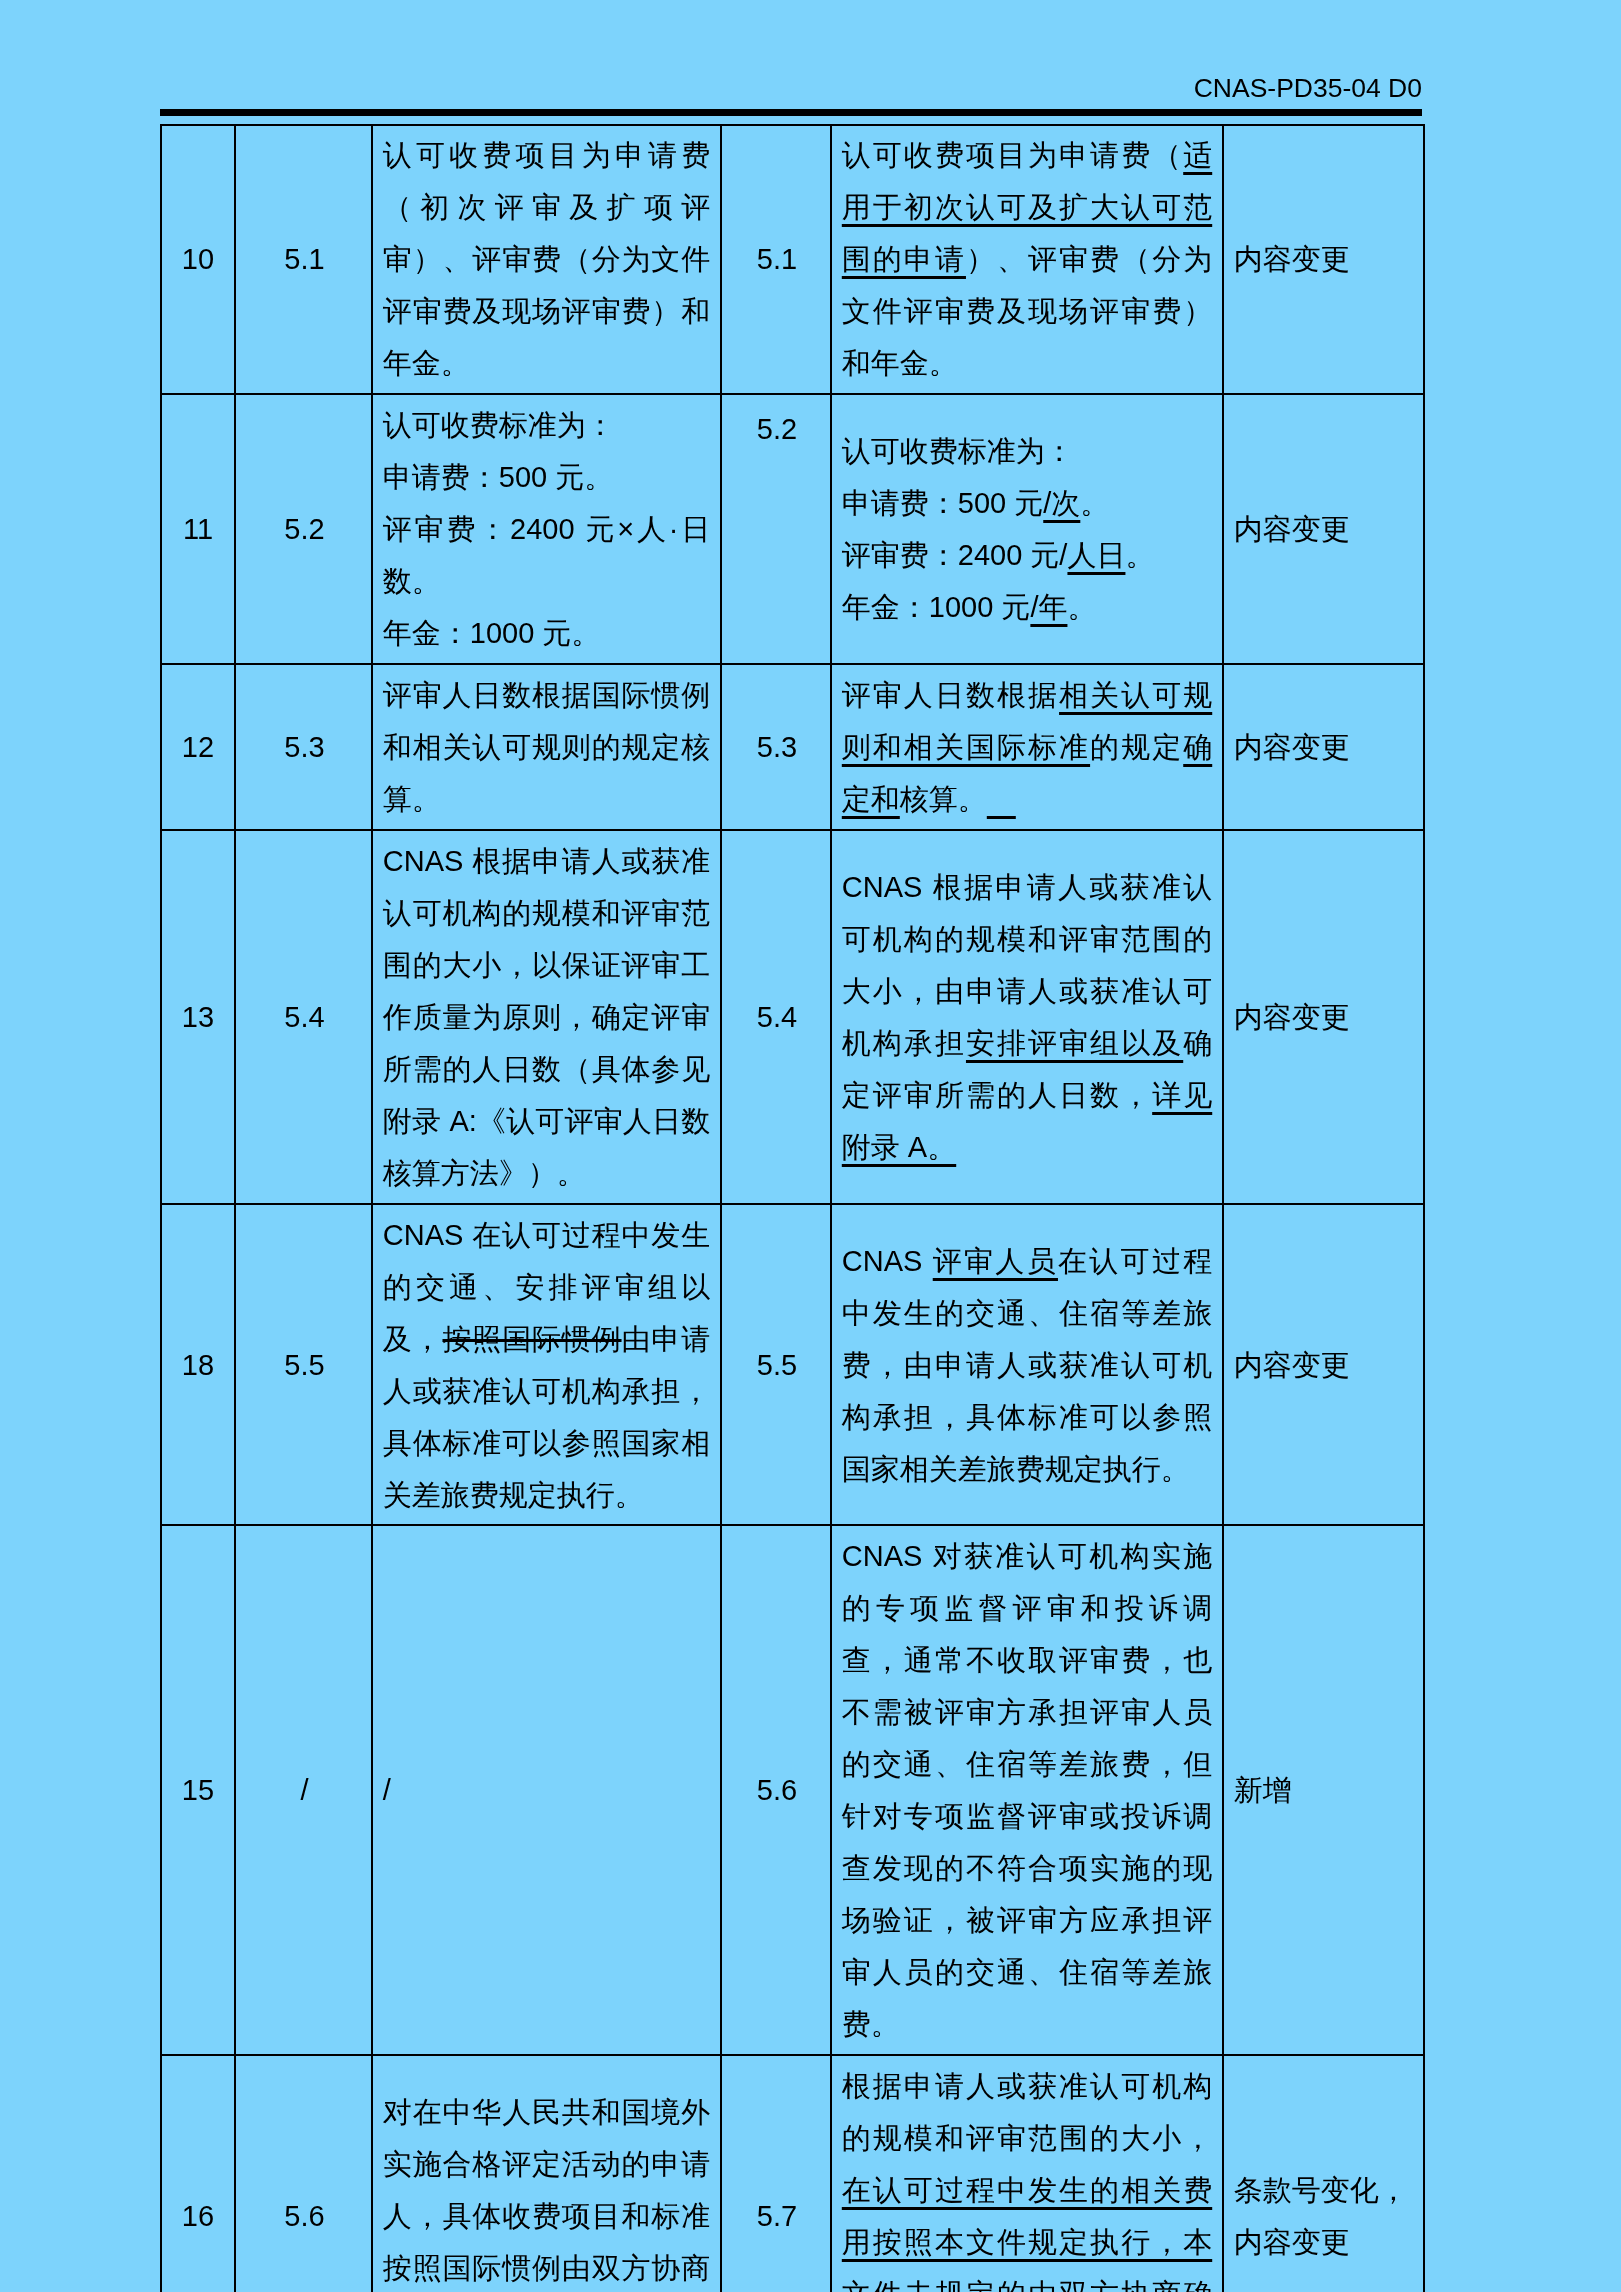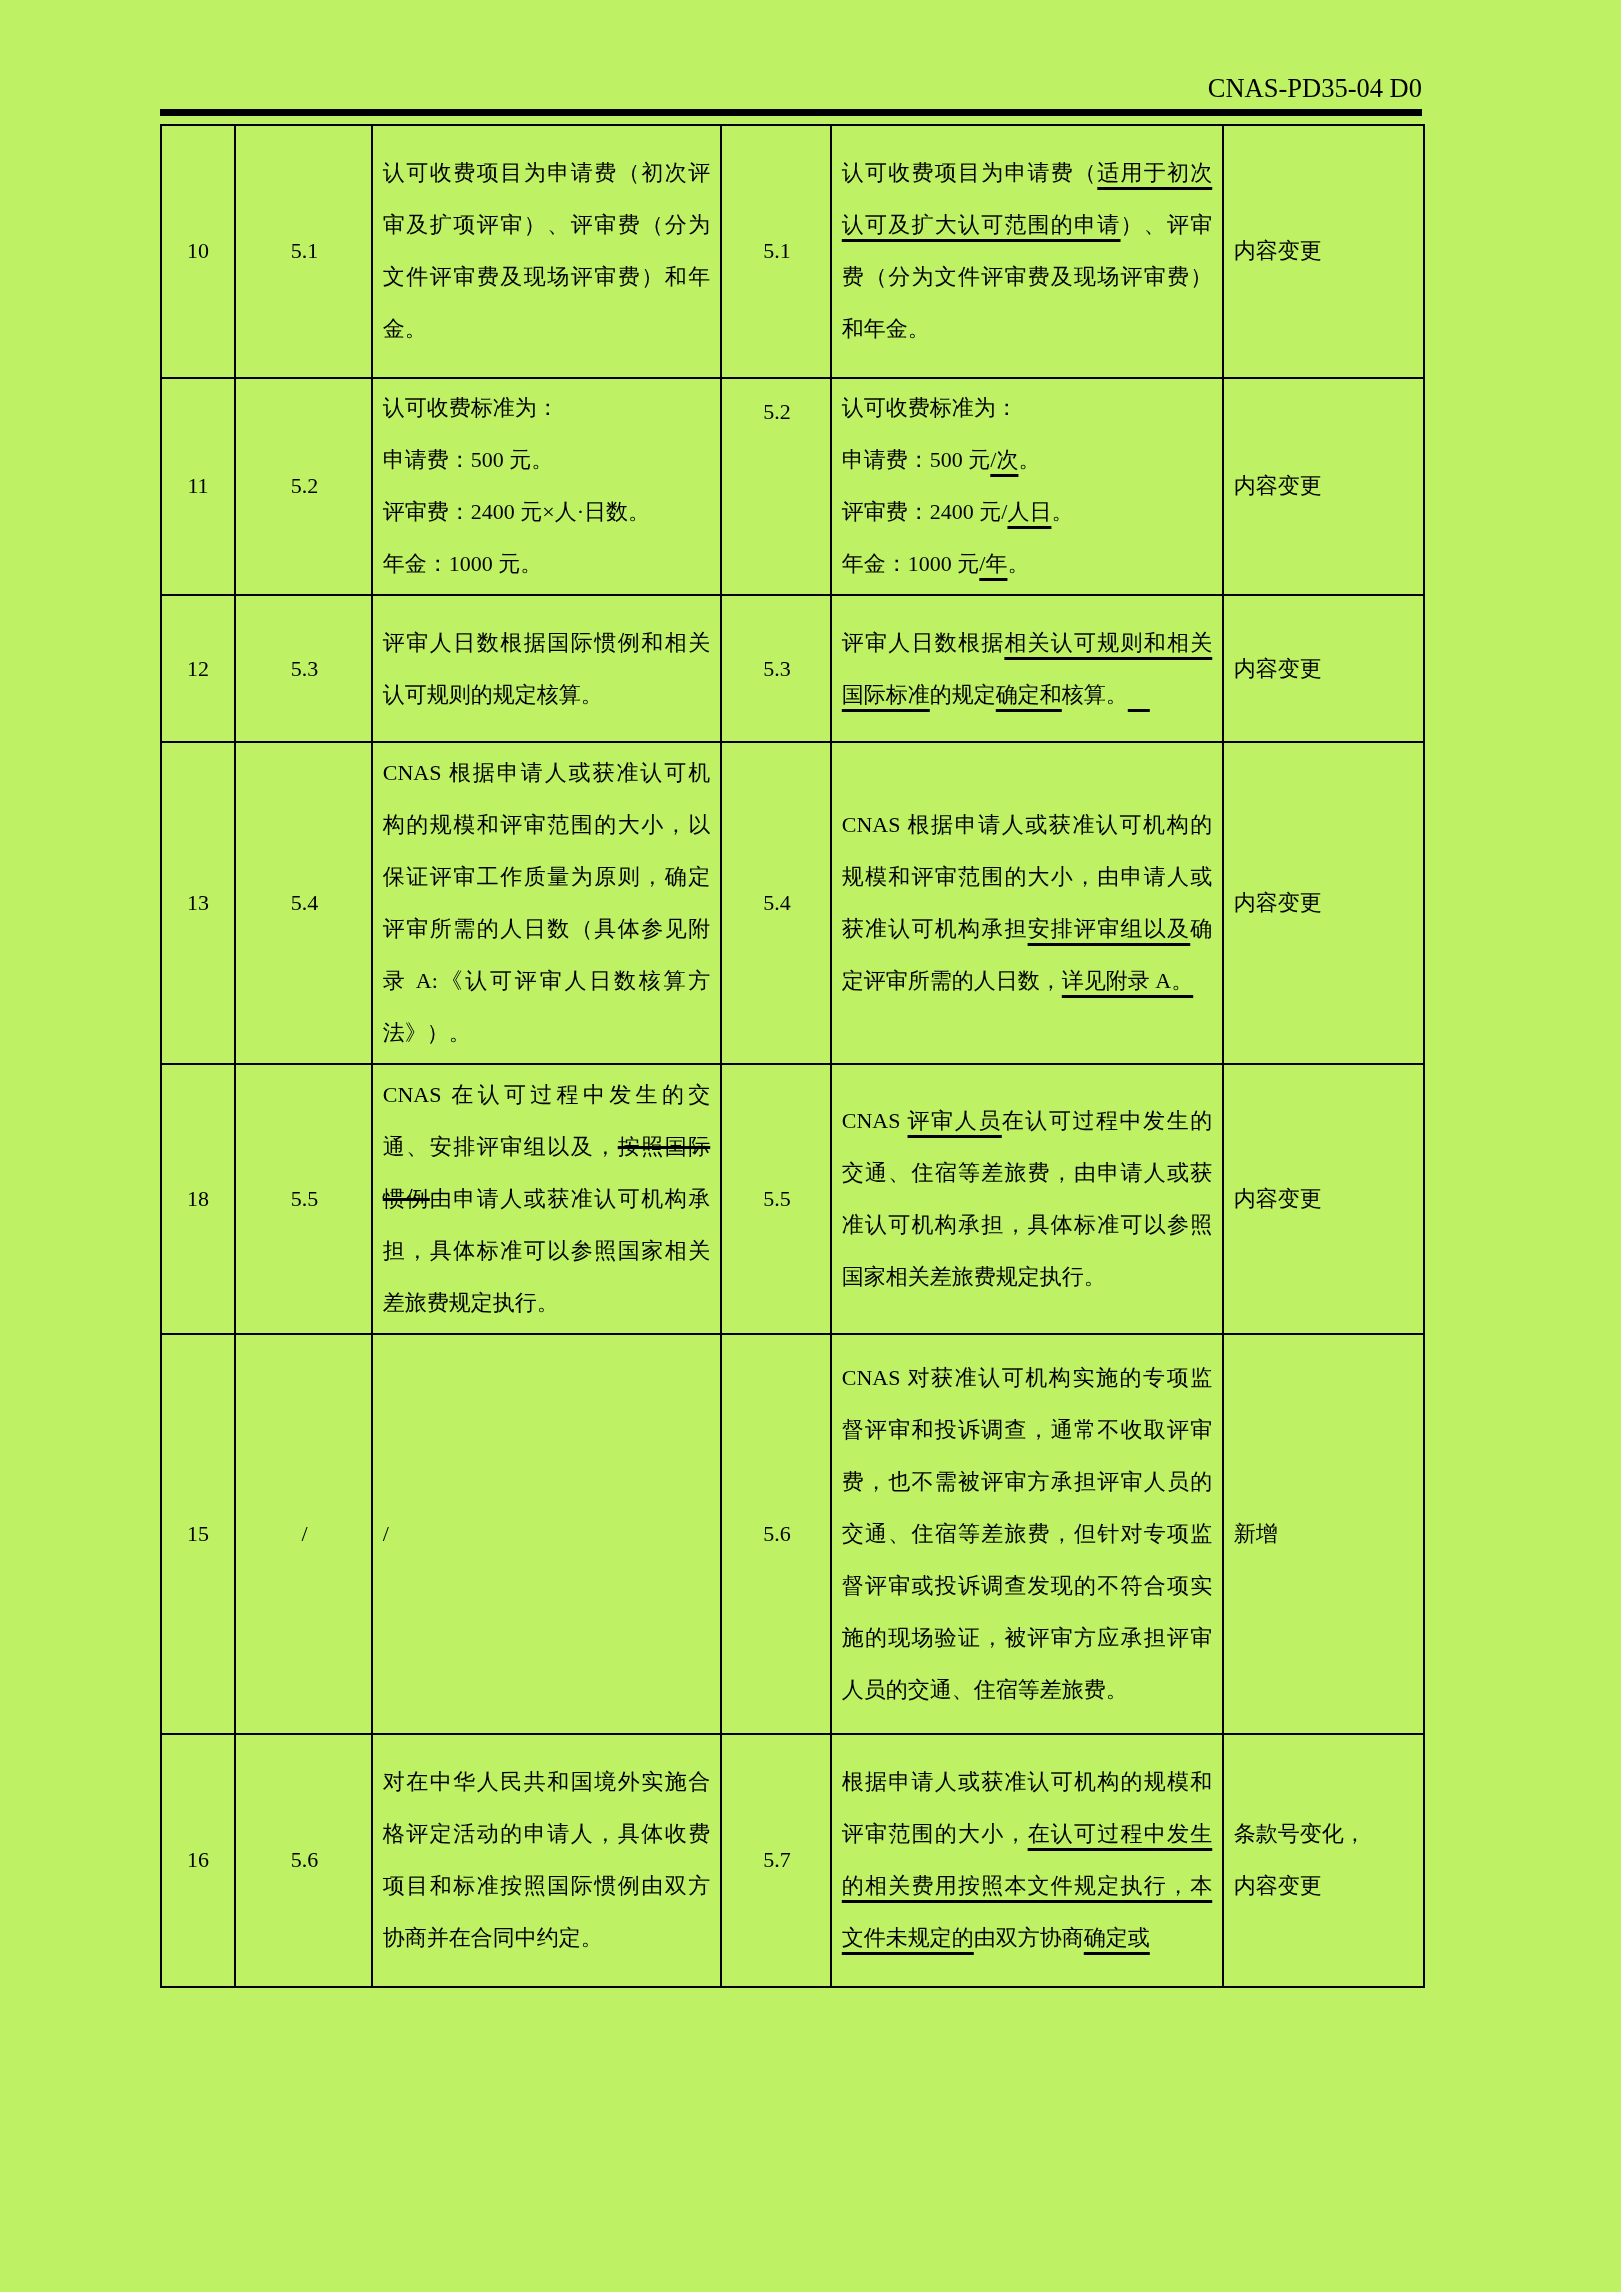--- a/index.html
+++ b/index.html
@@ -1,41 +1,41 @@
 <!DOCTYPE html>
 <html><head>
 <meta charset="utf-8">
 <style>
   html,body { margin:0; padding:0; background:#e8e8e8; }
   .page {
     position:relative;
     width:1621px; height:2293px;
-    background:#bef264;
-    font-family:Liberation Serif, serif;
+    background:#7dd3fc;
+    font-family:Liberation Sans, sans-serif;
     color:#000;
     overflow:hidden;
   }
   .content { margin-left:160px; width:1262px; }
   .doc-header {
     padding-top:74px;
     text-align:right;
     font-size:26.5px;
     line-height:29px;
   }
   .header-rule { height:6.9px; background:#000; margin-top:5.9px; }
   table.cmp {
     border-collapse:collapse;
     table-layout:fixed;
     width:1262px;
     margin-top:7.8px;
     border:2.9px solid #000;
   }
   td {
     border:2.5px solid #000;
-    font-size:22px;
+    font-size:29px;
     line-height:52px;
     vertical-align:middle;
     padding:3.9px 9.8px;
     word-break:break-all;
   }
   .c-row-number { text-align:center; padding:3.9px 0;border-radius:9px; }
   .c-old-clause, .c-new-clause { text-align:center; padding-left:11.8px; }
   .c-old-text, .c-new-text { text-align:justify; white-space:pre-wrap; }
   .c-change-type { white-space:pre-wrap; }
   

